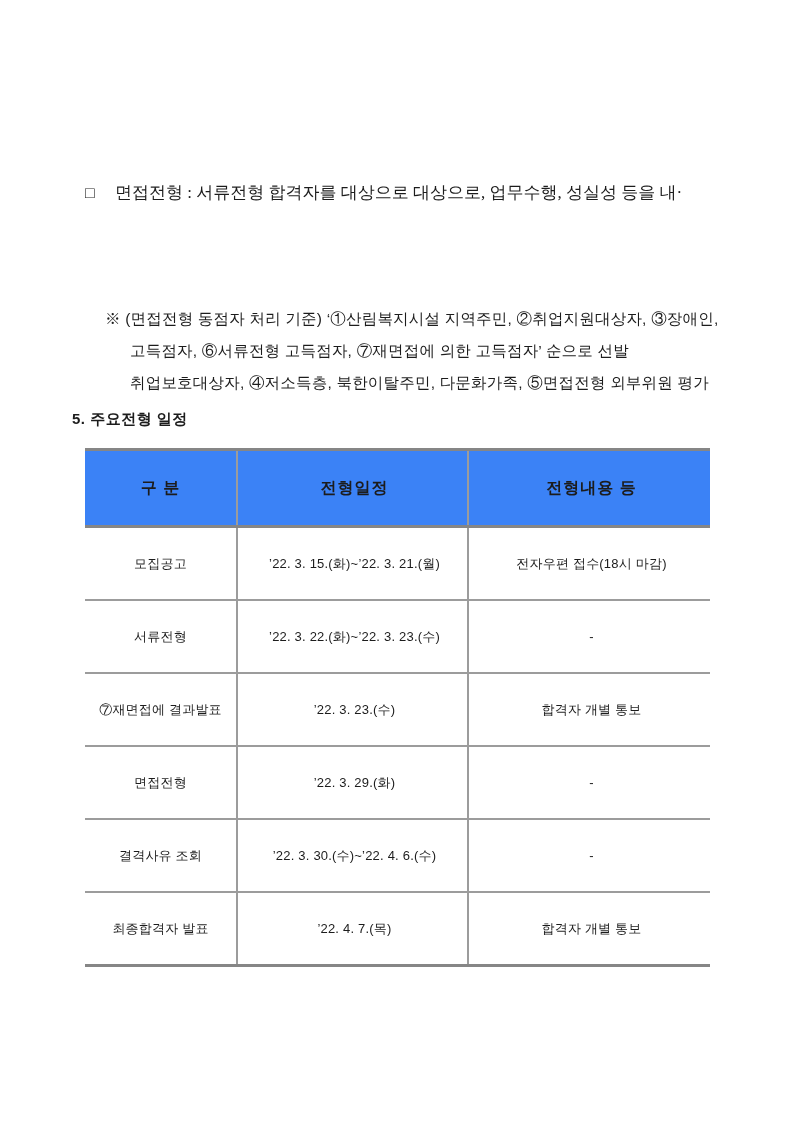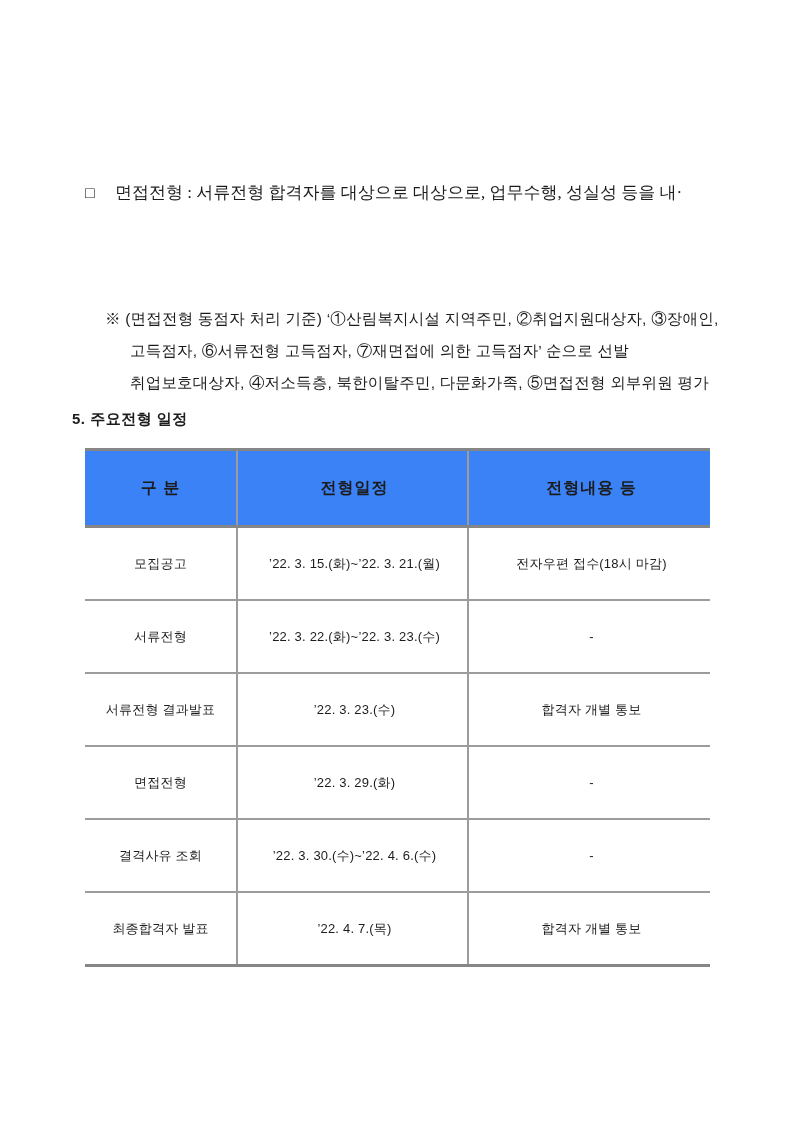--- a/index.html
+++ b/index.html
@@ -129,21 +129,21 @@
           <td>모집공고</td>
           <td class="vsep">’22. 3. 15.(화)~’22. 3. 21.(월)</td>
           <td class="vsep">전자우편 접수(18시 마감)</td>
         </tr>
         <tr>
           <td>서류전형</td>
           <td class="vsep">’22. 3. 22.(화)~’22. 3. 23.(수)</td>
           <td class="vsep">-</td>
         </tr>
         <tr>
-          <td>서류전형 결과발표</td>
+          <td>⑦재면접에 결과발표</td>
           <td class="vsep">’22. 3. 23.(수)</td>
           <td class="vsep">합격자 개별 통보</td>
         </tr>
         <tr>
           <td>면접전형</td>
           <td class="vsep">’22. 3. 29.(화)</td>
           <td class="vsep">-</td>
         </tr>
         <tr>
           <td>결격사유 조회</td>

